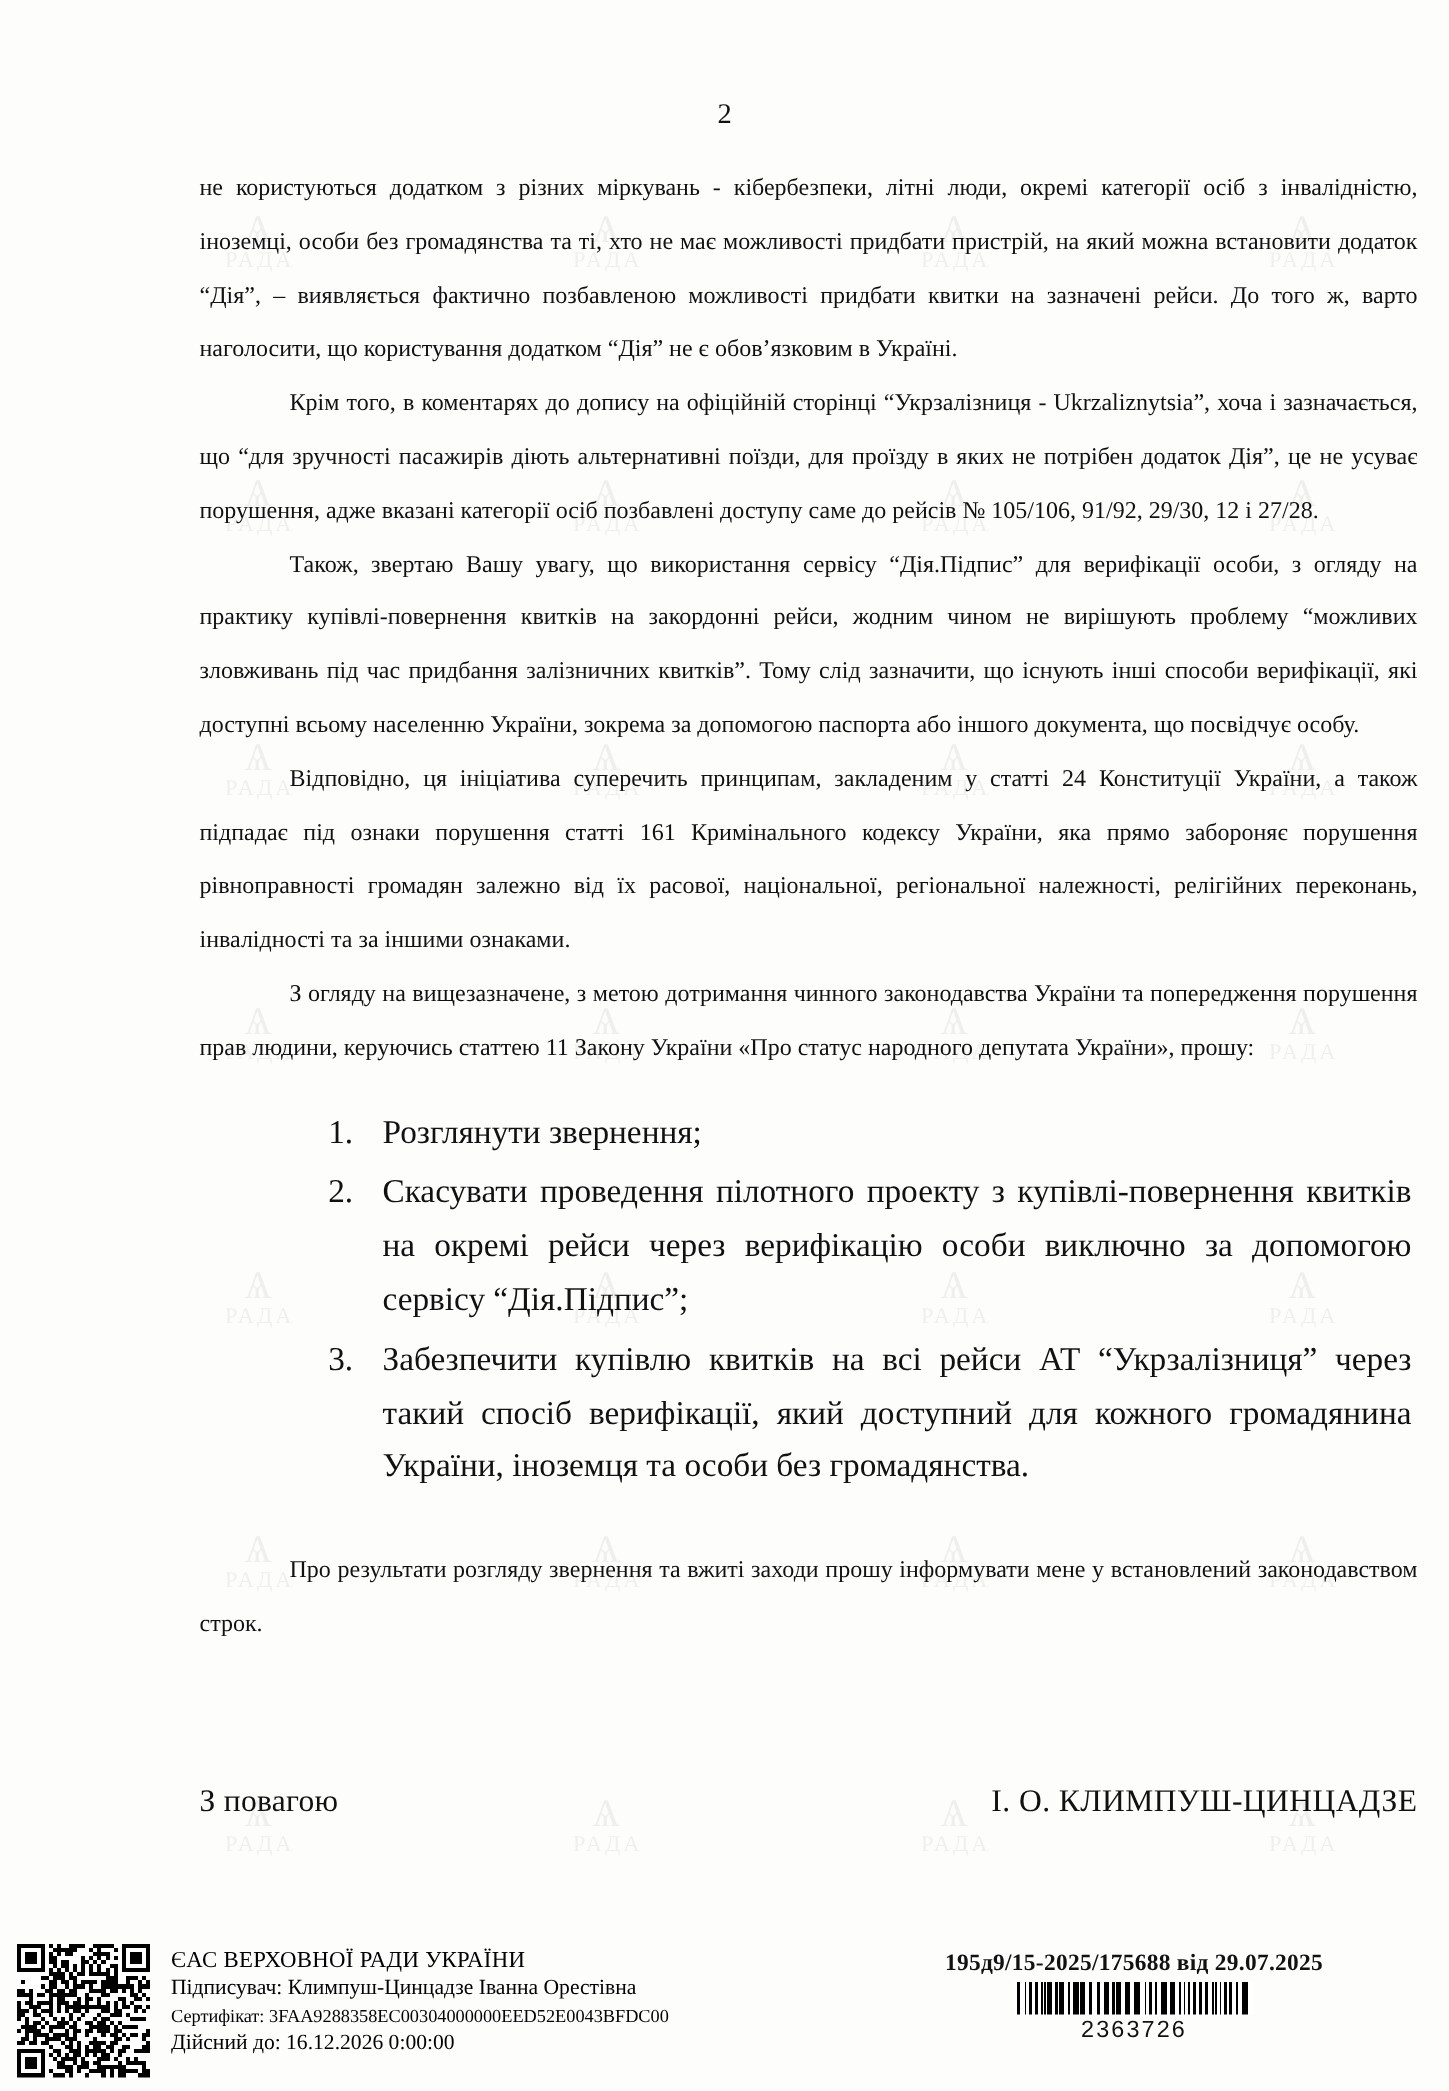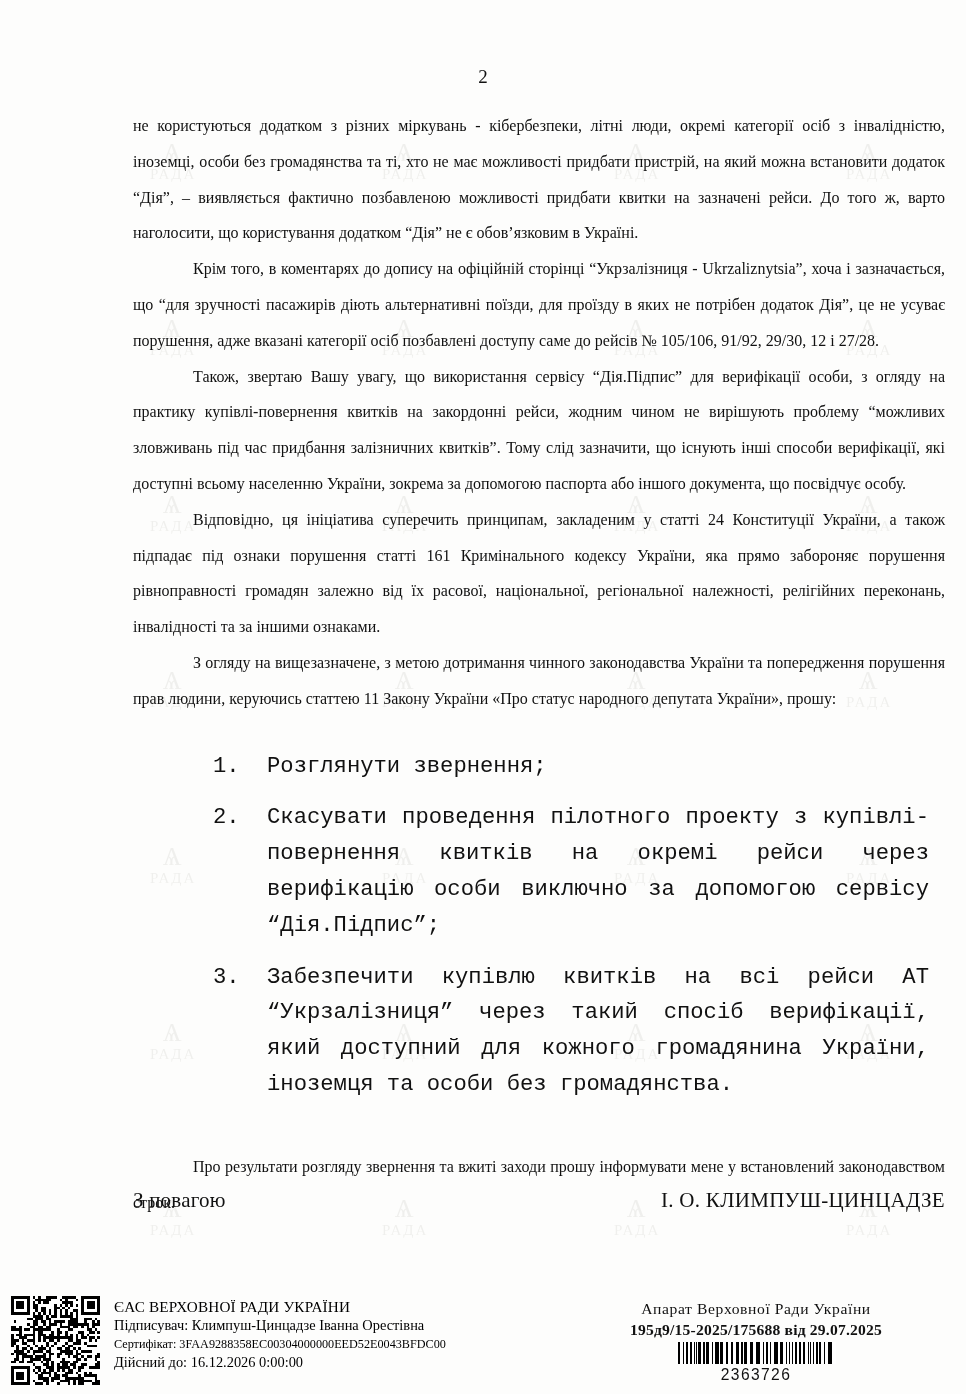--- a/index.html
+++ b/index.html
@@ -84,22 +84,21 @@
     padding: 0 0 0 104px;
     list-style-position: outside;
     list-style-type: decimal;
     font-size: 22.2px;
     line-height: 35.8px;
   }
   ol.requests > li {
     text-align: justify;
     text-justify: inter-word;
     padding-left: 14px;
-    margin: 16px;
-    font-family: Liberation Mono, monospace;
+    margin: 4px;
   }
 
   .gap-small { height: 16px; }
   .gap-med   { height: 30px; }
 
   
   .signature-row {
     position: absolute;
     left: 133px;
     width: 812px;
@@ -845,21 +844,20 @@
         </svg>
       <div class="sig-lines">
         <div class="l1">ЄАС ВЕРХОВНОЇ РАДИ УКРАЇНИ</div>
         <div class="l2">Підписувач: Климпуш-Цинцадзе Іванна Орестівна</div>
         <div class="l3">Сертифікат: 3FAA9288358EC00304000000EED52E0043BFDC00</div>
         <div class="l4">Дійсний до: 16.12.2026 0:00:00</div>
       </div>
     </div>
 
     <div class="apparat-block">
-      <div class="a1">Апарат Верховної Ради України</div>
       <div class="a2">195д9/15-2025/175688 від 29.07.2025</div>
       <svg class="barcode" viewBox="0 0 160 22" id="barcode-svg" shape-rendering="crispEdges" aria-hidden="true">
           <rect x="0" y="0" width="160" height="22" fill="#ffffff"></rect>
           <rect x="2" y="0" width="2" height="22" fill="#000000"></rect>
           <rect x="7" y="0" width="1" height="22" fill="#000000"></rect>
           <rect x="10" y="0" width="2" height="22" fill="#000000"></rect>
           <rect x="14" y="0" width="2" height="22" fill="#000000"></rect>
           <rect x="18" y="0" width="1" height="22" fill="#000000"></rect>
           <rect x="20" y="0" width="1" height="22" fill="#000000"></rect>
           <rect x="22" y="0" width="3" height="22" fill="#000000"></rect>

